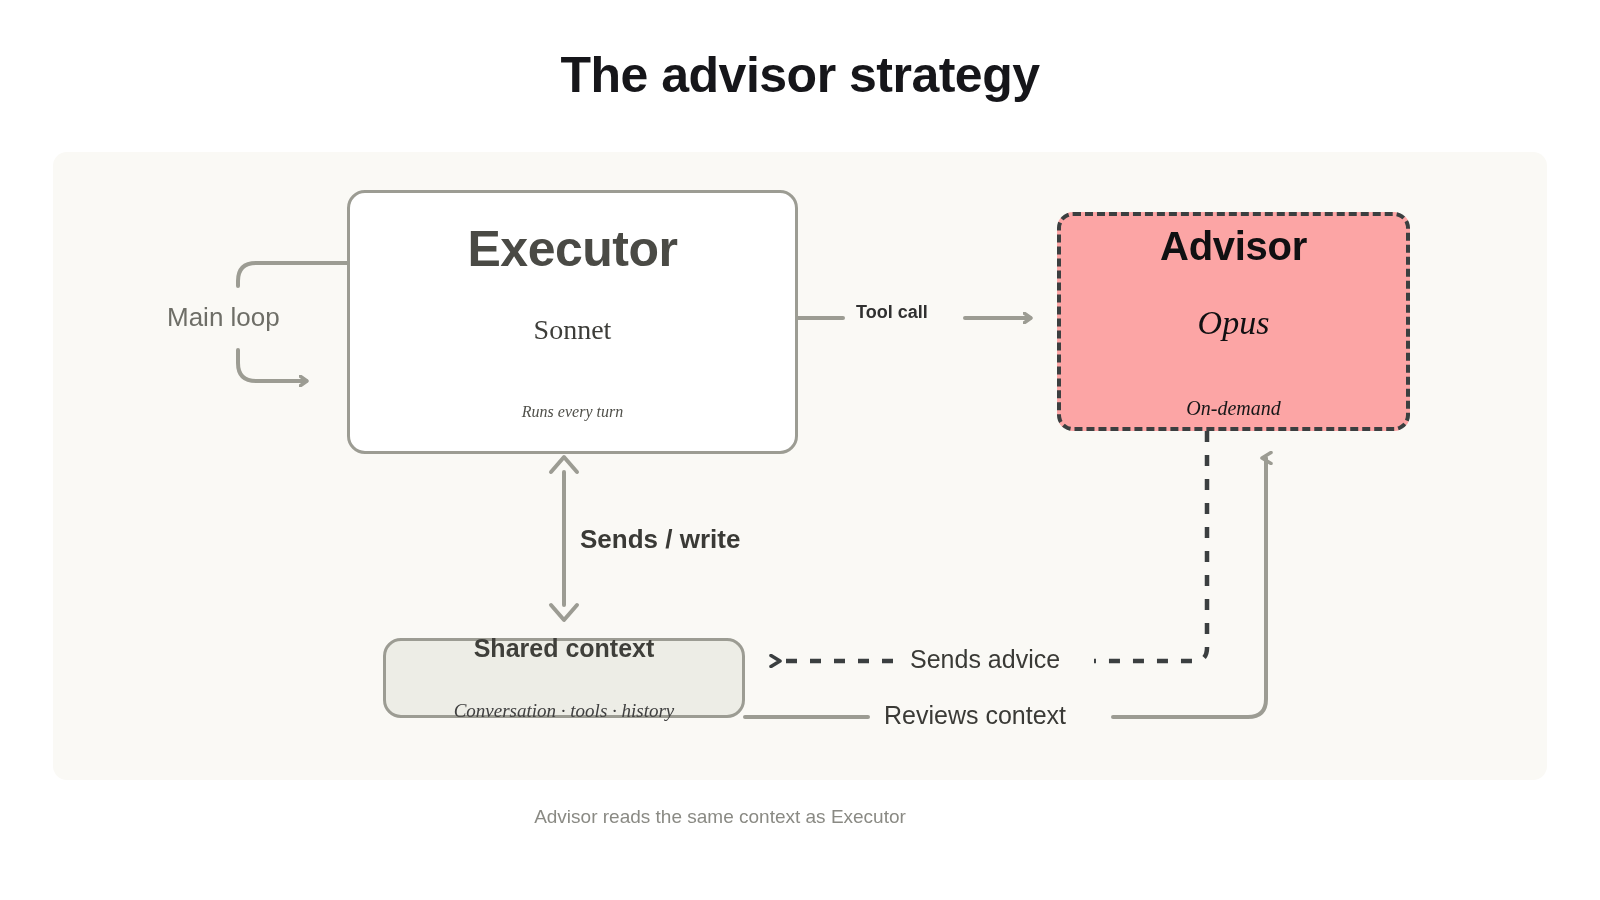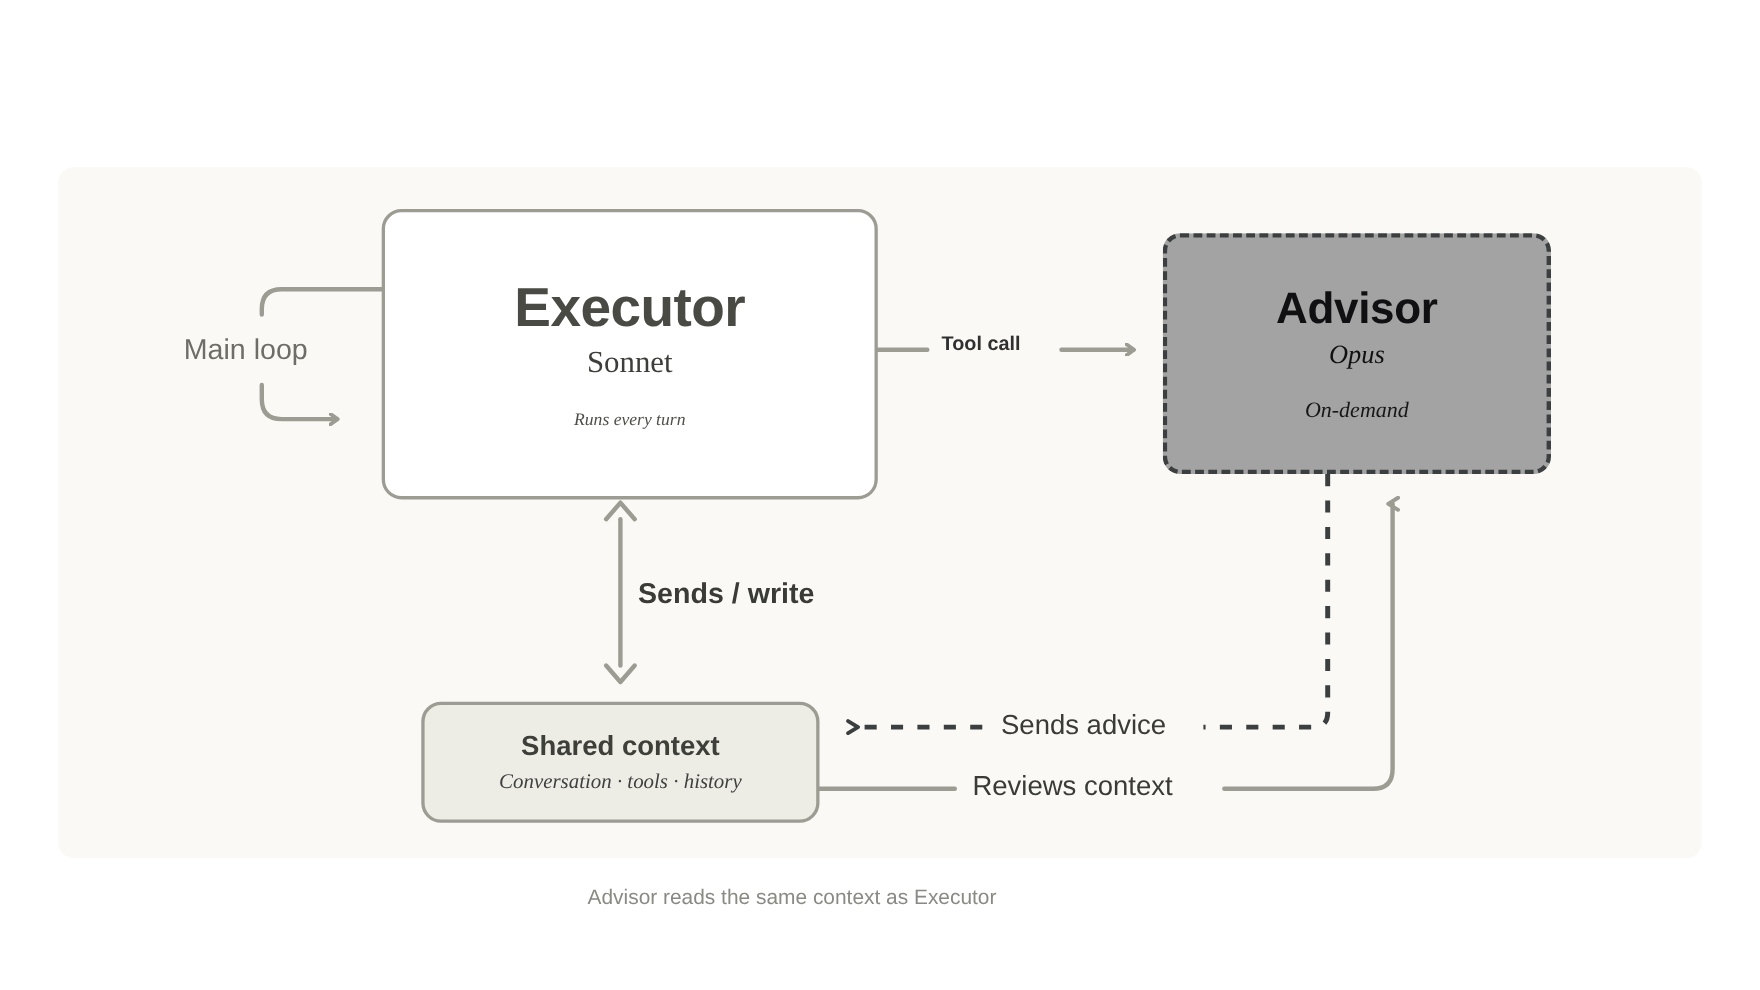--- a/index.html
+++ b/index.html
@@ -58,20 +58,21 @@
   }
 
   
   .node {
     position: absolute;
     box-sizing: border-box;
     display: flex;
     flex-direction: column;
     align-items: center;
     justify-content: center;
+    gap: 30px;
   }
 
   .node-executor {
     left: 347px;
     top: 190px;
     width: 451px;
     height: 264px;
     background: #ffffff;
     border: 3px solid #9C9C93;
     border-radius: 18px;
@@ -97,53 +98,53 @@
     color: #4f4f49;
     margin-top: 30px;
     line-height: 1;
   }
 
   .node-advisor {
     left: 1057px;
     top: 212px;
     width: 353px;
     height: 219px;
-    background: #a3a3a3;
+    background: #fca5a5;
     border: 4px dashed #3B3F40;
     border-radius: 16px;
   }
   .node-advisor .node-title {
     font-size: 40px;
     font-weight: 700;
     color: #101012;
     letter-spacing: -0.3px;
     line-height: 1;
     margin-bottom: 10px;
   }
   .node-advisor .node-sub {
     font-family: "Liberation Serif", serif;
     font-style: italic;
-    font-size: 24px;
+    font-size: 34px;
     color: #101012;
     line-height: 1;
   }
   .node-advisor .node-meta {
     font-family: "Liberation Serif", serif;
     font-style: italic;
     font-size: 20px;
     color: #171718;
     margin-top: 28px;
     line-height: 1;
   }
 
   .node-context {
     left: 383px;
     top: 638px;
     width: 362px;
-    height: 110px;
+    height: 80px;
     background: #EDEDE6;
     border: 3px solid #9C9C93;
     border-radius: 18px;
   }
   .node-context .node-title {
     font-size: 25px;
     font-weight: 700;
     color: #3F3F3A;
     line-height: 1;
     margin-bottom: 10px;
@@ -204,20 +205,21 @@
     text-align: center;
     font-size: 19px;
     color: #8A8A84;
   }
 </style>
 </head>
 <body>
 
 <div id="stage">
 
+  <div class="title">The advisor strategy</div>
 
   <div class="panel"></div>
 
   <svg class="wires" viewBox="0 0 1600 900" width="1600" height="900">
     <defs>
       <marker id="arrow-gray" markerWidth="12" markerHeight="12" refX="7" refY="6" orient="auto" markerUnits="userSpaceOnUse">
         <path d="M1,1 L8,6 L1,11" fill="none" stroke="#9C9C93" stroke-width="3.5" stroke-linecap="round" stroke-linejoin="round"></path>
       </marker>
       <marker id="arrow-gray-up" markerWidth="14" markerHeight="14" refX="7" refY="7" orient="auto" markerUnits="userSpaceOnUse">
         <path d="M1.5,12 L7,3 L12.5,12" fill="none" stroke="#9C9C93" stroke-width="3.5" stroke-linecap="round" stroke-linejoin="round"></path>

